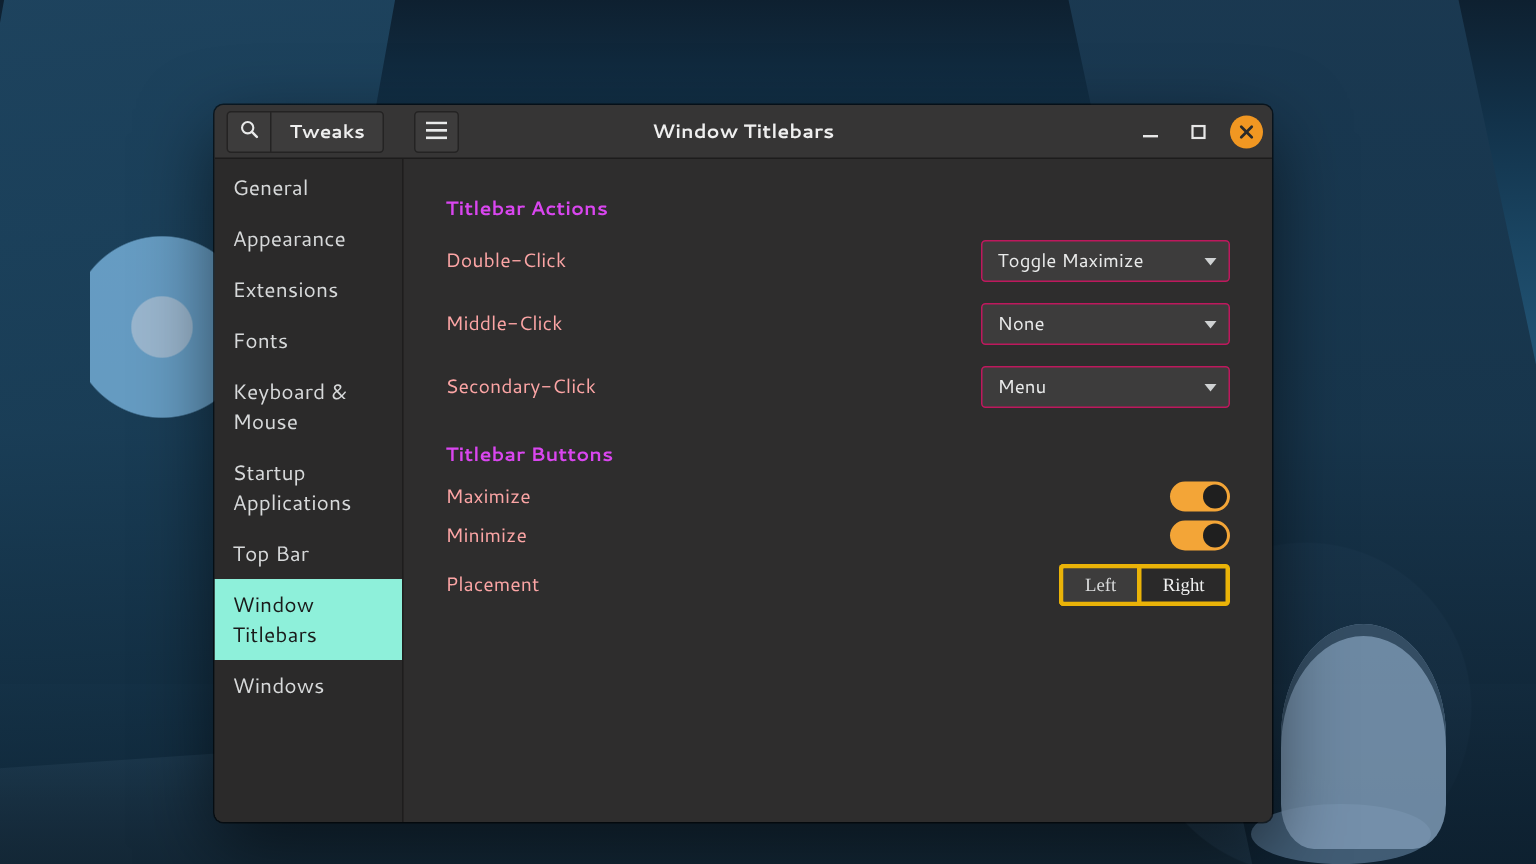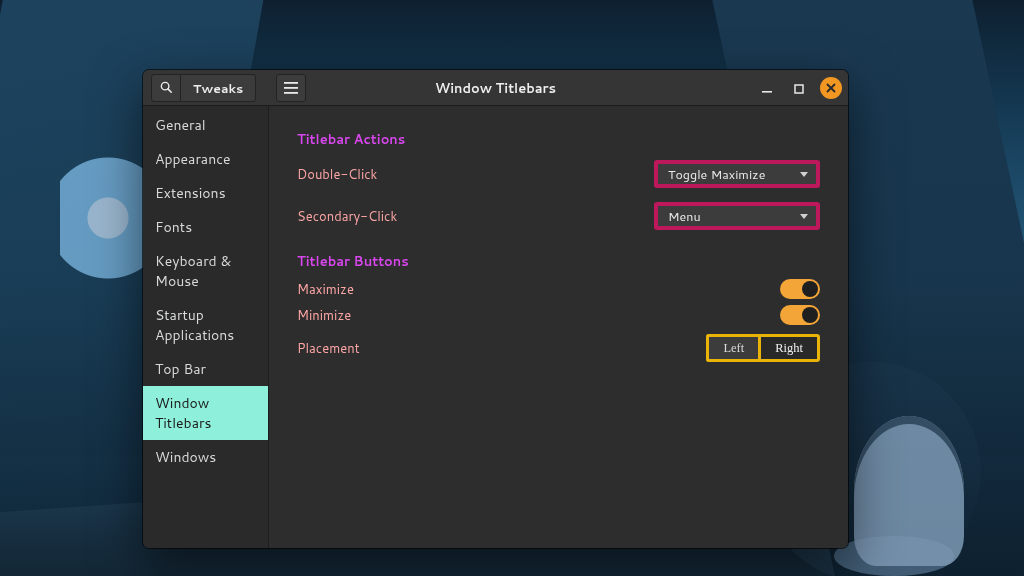--- a/index.html
+++ b/index.html
@@ -83,21 +83,21 @@
     color:#1a1a1a;
   }
 
   .content { flex:1; padding: 22px 28px 20px 28px; overflow:auto; }
   .section-hdr { font-weight:700; font-size:13px; color:#d946ef; margin-bottom:6px; margin-top:2px;}
   .section-hdr.mt { margin-top:14px; }
   .row { display:flex; align-items:center; justify-content:space-between; padding:6px 0 8px 0; }
   .row .label { font-size:13px; color:#fca5a5; }
   .dropdown {
     width:166px; height:28px;
-    background:#3d3c3c; border:4px solid #be185d; border-radius:3px;
+    background:#3d3c3c; border:1px solid #be185d; border-radius:3px;
     display:flex; align-items:center; justify-content:space-between;
     padding:0 8px 0 10px; font-size:12.5px; color:#e9eaea;
   }
   .chev { width:0;height:0;border-left:4px solid transparent;border-right:4px solid transparent;border-top:5px solid #cfd1d2;}
 
   .switch {
     width:40px; height:20px; border-radius:20px; position:relative;
   }
   .switch.on { background:#f3a537; }
   .switch .knob {
@@ -202,20 +202,27 @@
       <div class="section-hdr">Titlebar Actions</div>
 
       <div class="row">
         <div class="label">Double-Click</div>
         <div class="dropdown">
           <span>Toggle Maximize</span>
           <span class="chev"></span>
         </div>
       </div>
 
+      <div class="row">
+        <div class="label">Middle-Click</div>
+        <div class="dropdown">
+          <span>None</span>
+          <span class="chev"></span>
+        </div>
+      </div>
 
       <div class="row">
         <div class="label">Secondary-Click</div>
         <div class="dropdown">
           <span>Menu</span>
           <span class="chev"></span>
         </div>
       </div>
 
       <div class="section-hdr mt">Titlebar Buttons</div>

